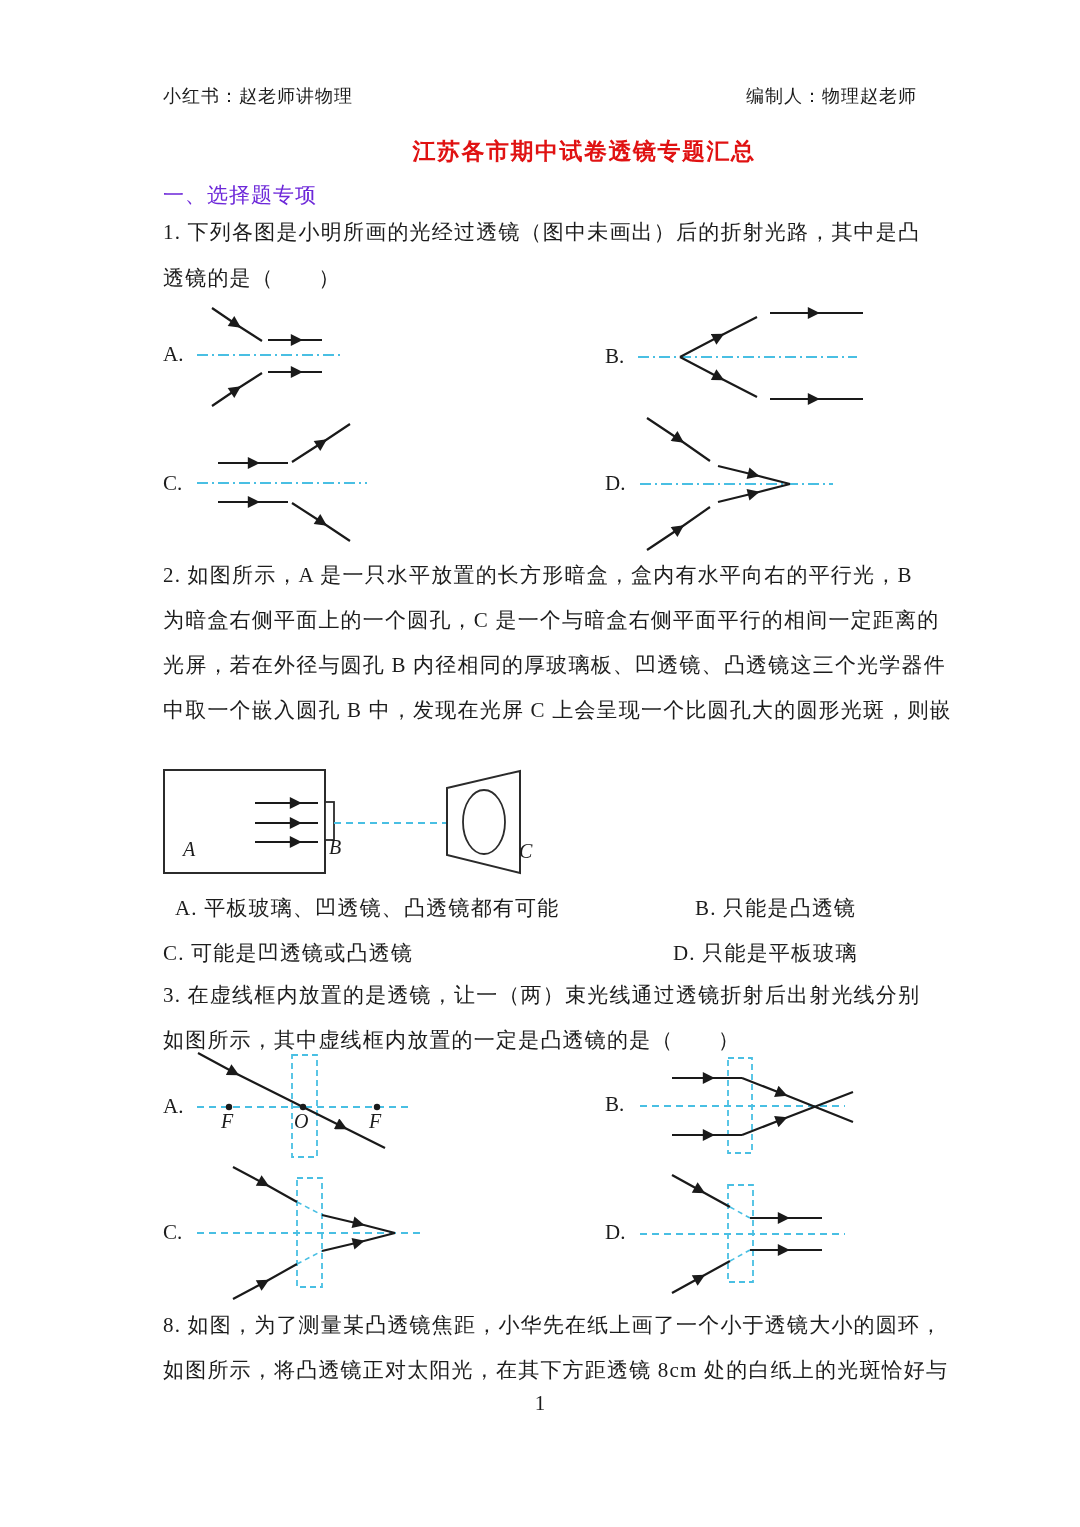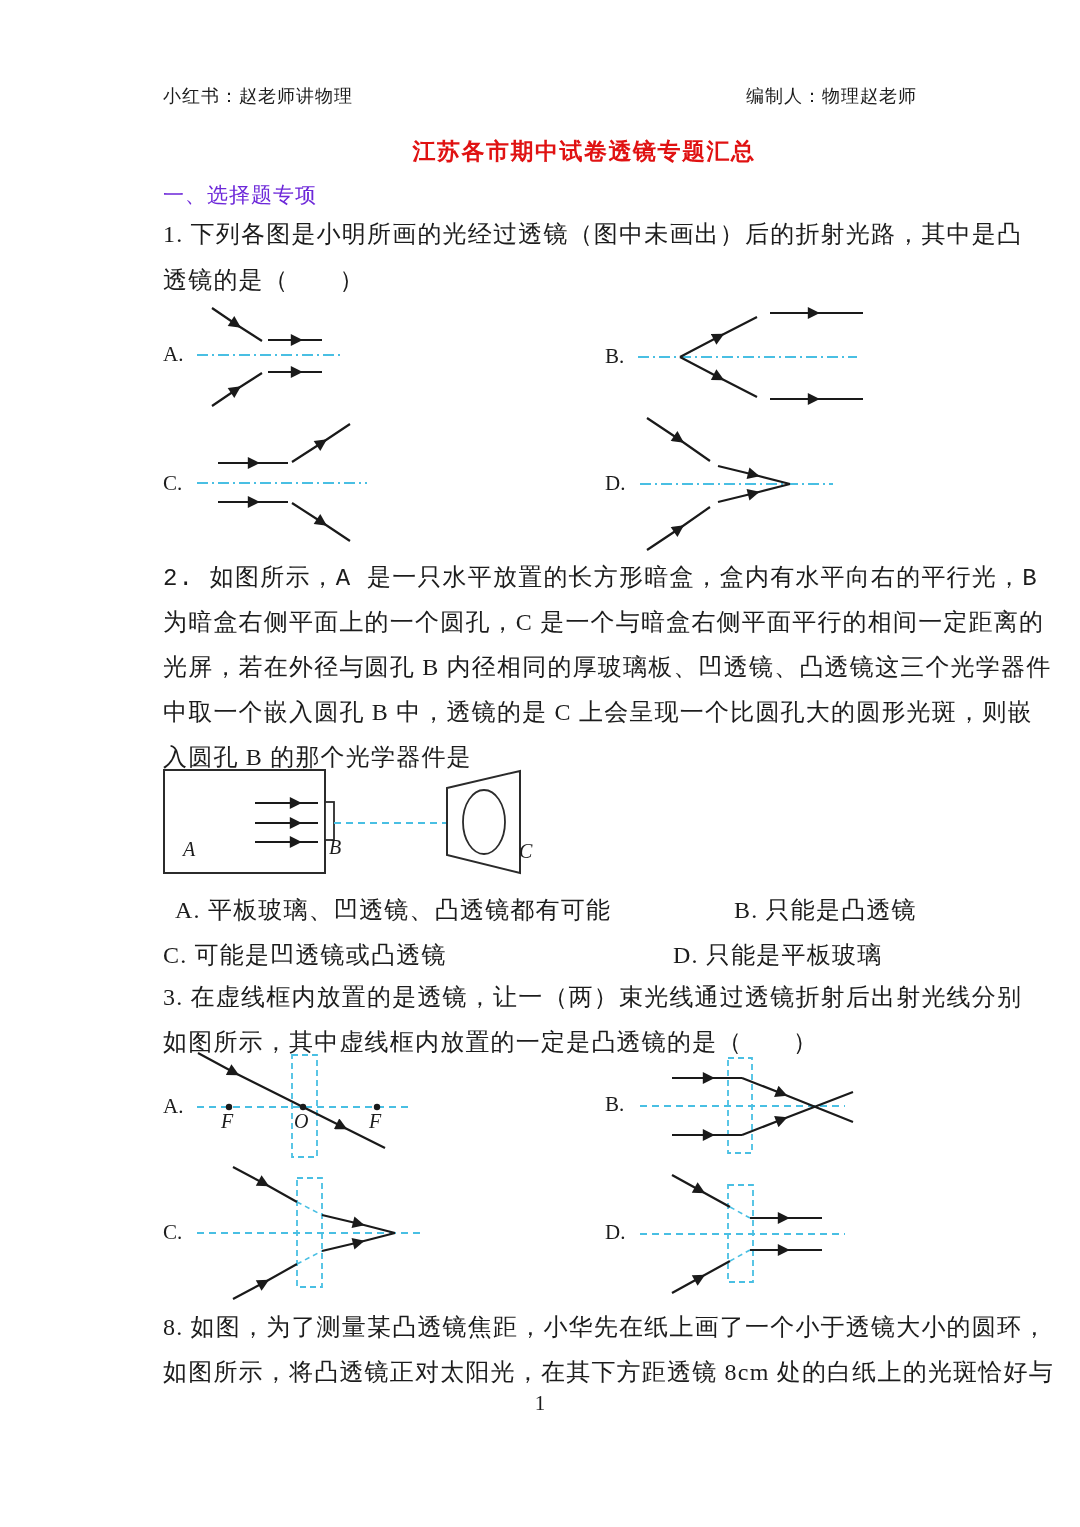--- a/index.html
+++ b/index.html
@@ -2,21 +2,21 @@
 <html><head>
 <meta charset="utf-8">
 <style>
   html,body{margin:0;padding:0;background:#ffffff;}
   .page{position:relative;width:1080px;height:1526px;background:#ffffff;overflow:hidden;
         font-family:"Liberation Serif","DejaVu Serif",serif;color:#1c1c1c;}
   .abs{position:absolute;white-space:nowrap;}
   .hdr{font-size:18px;letter-spacing:1px;}
   .title{width:1080px;text-align:center;font-size:23px;font-weight:bold;letter-spacing:1.5px;padding-left:44px;}
   .section{font-size:21px;letter-spacing:1px;}
-  .bodyline{font-size:24px;letter-spacing:1.2px;}
+  .bodyline{font-size:21px;letter-spacing:1.2px;}
   .optlabel{font-size:21px;}
   .ital{font-style:italic;font-size:20px;}
   .pagenum{width:1080px;text-align:center;font-size:21px;}
   svg{position:absolute;overflow:visible;}
   .ray{stroke:#1a1a1a;stroke-width:2.2;fill:none;}
   .axis1{stroke:#49bfe3;stroke-width:2;fill:none;stroke-dasharray:11 4 2 4;}
   .axis2{stroke:#49bfe3;stroke-width:2;fill:none;stroke-dasharray:7 5;}
   .lensbox{stroke:#49bfe3;stroke-width:1.8;fill:none;stroke-dasharray:6 4;}
   .inlens{stroke:#49bfe3;stroke-width:1.6;fill:none;stroke-dasharray:5 4;}
   .shape{stroke:#2b2b2b;stroke-width:2;fill:none;}
@@ -93,25 +93,24 @@
       </defs>
     <line class="axis1" x1="15" y1="79" x2="208" y2="79"></line>
     <g>
       <path class="ray" d="M22,13 L55,35 L85,56" marker-mid="url(#ah4)"></path>
       <path class="ray" d="M93,61 L130,70 L165,79" marker-mid="url(#ah4)"></path>
       <path class="ray" d="M22,145 L55,123 L85,102" marker-mid="url(#ah4)"></path>
       <path class="ray" d="M93,97 L130,88 L165,79" marker-mid="url(#ah4)"></path>
     </g>
   </svg>
 
-  <div class="abs bodyline" style="left:163px;top:561px;font-family:Liberation Mono, monospace;">2. 如图所示，A 是一只水平放置的长方形暗盒，盒内有水平向右的平行光，B</div>
+  <div class="abs bodyline" style="left:163px;top:561px;">2. 如图所示，A 是一只水平放置的长方形暗盒，盒内有水平向右的平行光，B</div>
   <div class="abs bodyline" style="left:163px;top:606px;">为暗盒右侧平面上的一个圆孔，C 是一个与暗盒右侧平面平行的相间一定距离的</div>
   <div class="abs bodyline" style="left:163px;top:651px;">光屏，若在外径与圆孔 B 内径相同的厚玻璃板、凹透镜、凸透镜这三个光学器件</div>
-  <div class="abs bodyline" style="left:163px;top:696px;">中取一个嵌入圆孔 B 中，透镜的是 C 上会呈现一个比圆孔大的圆形光斑，则嵌</div>
-  <div class="abs bodyline" style="left:163px;top:741px;">入圆孔 B 的那个光学器件是</div>
+  <div class="abs bodyline" style="left:163px;top:696px;">中取一个嵌入圆孔 B 中，发现在光屏 C 上会呈现一个比圆孔大的圆形光斑，则嵌</div>
 
   <svg style="left:160px;top:763px;" width="395" height="118">
     <defs>
         <marker id="ah5" viewBox="0 0 10 10" refX="6" refY="5" markerWidth="13" markerHeight="12" markerUnits="userSpaceOnUse" orient="auto">
           <path d="M0,0 L10,5 L0,10 Z" fill="#1a1a1a"></path>
         </marker>
       </defs>
     <rect class="shape" x="4" y="7" width="161" height="103"></rect>
     <g>
       <path class="ray" d="M95,40 L137,40 L158,40" marker-mid="url(#ah5)"></path>
@@ -121,21 +120,21 @@
     <rect x="165" y="39" width="9" height="38" fill="#ffffff" stroke="#2b2b2b" stroke-width="1.8"></rect>
     <line class="axis2" x1="174" y1="60" x2="288" y2="60"></line>
     <path class="shape" d="M287,25 L360,8 L360,110 L287,92 Z"></path>
     <ellipse cx="324" cy="59" rx="21" ry="32" stroke="#2b2b2b" stroke-width="1.8" fill="none"></ellipse>
   </svg>
   <span class="abs ital" style="left:183px;top:838px;">A</span>
   <span class="abs ital" style="left:329px;top:836px;">B</span>
   <span class="abs ital" style="left:519px;top:840px;">C</span>
 
   <div class="abs bodyline" style="left:175px;top:894px;">A. 平板玻璃、凹透镜、凸透镜都有可能</div>
-  <div class="abs bodyline" style="left:734px;top:894px;">B. 只能是凸透镜</div>
+  <div class="abs bodyline" style="left:695px;top:894px;">B. 只能是凸透镜</div>
   <div class="abs bodyline" style="left:163px;top:939px;">C. 可能是凹透镜或凸透镜</div>
   <div class="abs bodyline" style="left:673px;top:939px;">D. 只能是平板玻璃</div>
 
   <div class="abs bodyline" style="left:163px;top:981px;">3. 在虚线框内放置的是透镜，让一（两）束光线通过透镜折射后出射光线分别</div>
   <div class="abs bodyline" style="left:163px;top:1026px;">如图所示，其中虚线框内放置的一定是凸透镜的是（　　）</div>
 
   <span class="abs optlabel" style="left:163px;top:1094px;">A.</span>
   <span class="abs optlabel" style="left:605px;top:1092px;">B.</span>
   <span class="abs optlabel" style="left:163px;top:1220px;">C.</span>
   <span class="abs optlabel" style="left:605px;top:1220px;">D.</span>

